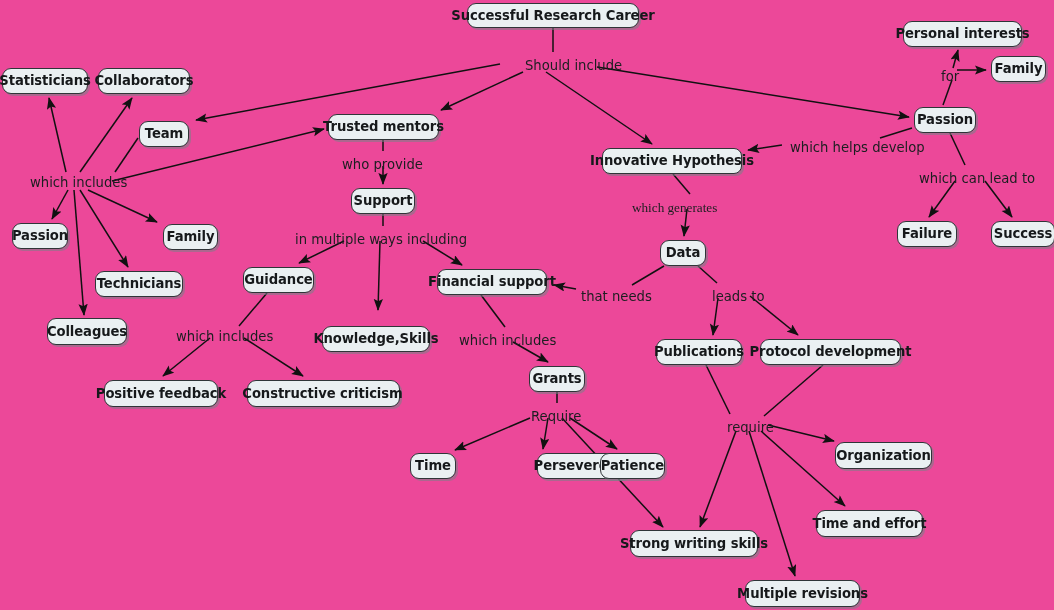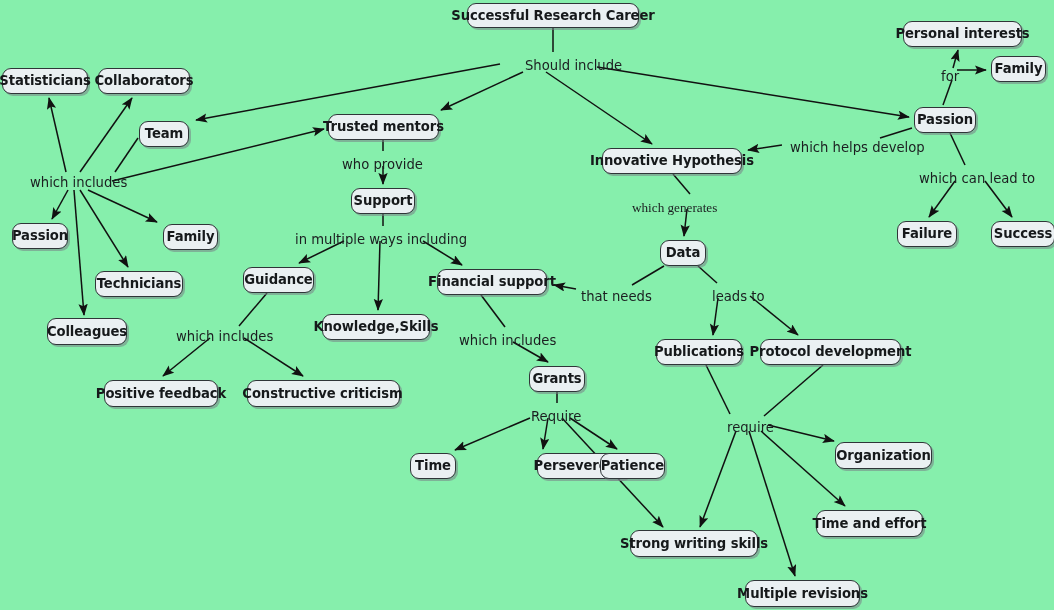--- a/index.html
+++ b/index.html
@@ -8,21 +8,21 @@
     padding: 0;
     background: #ffffff;
   }
   body {
     font-family: "DejaVu Sans", "Liberation Sans", sans-serif;
   }
   #canvas {
     position: relative;
     width: 1054px;
     height: 610px;
-    background: #86efac;
+    background: #ec4899;
     overflow: hidden;
   }
   svg#edges {
     position: absolute;
     left: 0;
     top: 0;
     width: 1054px;
     height: 610px;
     pointer-events: none;
   }
@@ -124,29 +124,29 @@
       <div class="node" style="left: 2px; top: 68px; width: 86px; height: 26px;">Statisticians</div>
       <div class="node" style="left: 98px; top: 68px; width: 92px; height: 26px;">Collaborators</div>
       <div class="node" style="left: 139px; top: 121px; width: 50px; height: 26px;">Team</div>
       <div class="node" style="left: 12px; top: 223px; width: 56px; height: 26px;">Passion</div>
       <div class="node" style="left: 163px; top: 224px; width: 55px; height: 26px;">Family</div>
       <div class="node" style="left: 95px; top: 271px; width: 88px; height: 26px;">Technicians</div>
       <div class="node" style="left: 47px; top: 318px; width: 80px; height: 27px;">Colleagues</div>
       <div class="node" style="left: 328px; top: 114px; width: 111px; height: 26px;">Trusted mentors</div>
       <div class="node" style="left: 351px; top: 188px; width: 64px; height: 26px;">Support</div>
       <div class="node" style="left: 243px; top: 267px; width: 71px; height: 26px;">Guidance</div>
-      <div class="node" style="left: 322px; top: 314px; width: 108px; height: 26px;">Knowledge,Skills</div>
+      <div class="node" style="left: 322px; top: 326px; width: 108px; height: 26px;">Knowledge,Skills</div>
       <div class="node" style="left: 437px; top: 269px; width: 110px; height: 26px;">Financial support</div>
       <div class="node" style="left: 104px; top: 380px; width: 114px; height: 27px;">Positive feedback</div>
       <div class="node" style="left: 247px; top: 380px; width: 153px; height: 27px; padding-left: 7px;">Constructive criticism</div>
       <div class="node" style="left: 529px; top: 366px; width: 56px; height: 26px;">Grants</div>
       <div class="node" style="left: 410px; top: 453px; width: 46px; height: 26px;">Time</div>
       <div class="node" style="left: 489px; top: 453px; width: 93px; height: 26px; margin-left: 48px;">Perseverence</div>
       <div class="node" style="left: 600px; top: 453px; width: 65px; height: 26px;">Patience</div>
-      <div class="node" style="left: 602px; top: 148px; width: 140px; height: 26px;">Innovative Hypothesis</div>
+      <div class="node" style="left: 602px; top: 148px; width: 140px; height: 26px; border-radius: 8px;">Innovative Hypothesis</div>
       <div class="node" style="left: 660px; top: 240px; width: 46px; height: 26px;">Data</div>
       <div class="node" style="left: 656px; top: 339px; width: 86px; height: 26px;">Publications</div>
       <div class="node" style="left: 760px; top: 339px; width: 141px; height: 26px;">Protocol development</div>
       <div class="node" style="left: 835px; top: 442px; width: 97px; height: 27px;">Organization</div>
       <div class="node" style="left: 816px; top: 510px; width: 107px; height: 27px;">Time and effort</div>
       <div class="node" style="left: 630px; top: 530px; width: 128px; height: 27px;">Strong writing skills</div>
       <div class="node" style="left: 745px; top: 580px; width: 115px; height: 27px;">Multiple revisions</div>
       <div class="node" style="left: 914px; top: 107px; width: 62px; height: 26px;">Passion</div>
       <div class="node" style="left: 903px; top: 21px; width: 119px; height: 26px;">Personal interests</div>
       <div class="node" style="left: 991px; top: 56px; width: 55px; height: 26px;">Family</div>

